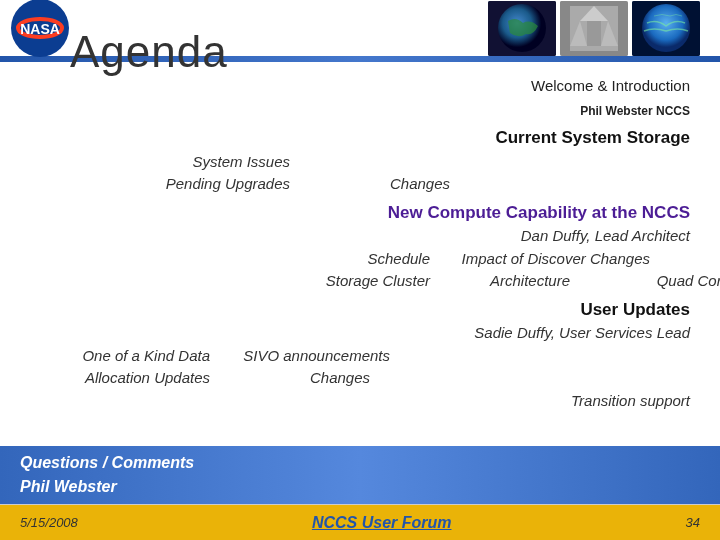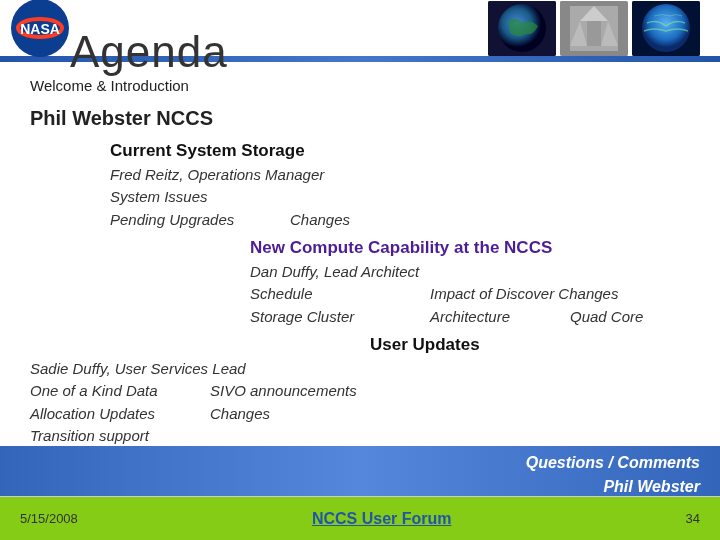--- a/index.html
+++ b/index.html
@@ -53,34 +53,35 @@
     .divider-bar {
       height: 6px;
       background: linear-gradient(to right, #2255aa, #4477cc, #2255aa);
       margin: 0;
     }
 
     
     .main-content {
       padding: 12px 30px 0 30px;
       background: #ffffff;
+      text-align: right;
     }
 
     
     .agenda-section {
       margin-bottom: 4px;
     }
 
     .level-0 {
       font-size: 15px;
       color: #222;
       line-height: 1.6;
     }
     .level-0-bold {
-      font-size: 20px;
+      font-size: 12px;
       color: #222;
       font-weight: bold;
       line-height: 1.6;
     }
     .level-1-header {
       font-size: 17px;
       color: #111;
       font-weight: bold;
       line-height: 1.5;
       margin-left: 80px;
@@ -130,43 +131,44 @@
     }
 
     
     .footer-bar {
       position: absolute;
       bottom: 36px;
       left: 0;
       right: 0;
       background: linear-gradient(to right, #3366bb, #5588dd, #3366bb);
       padding: 5px 20px;
-      text-align: right;
+      text-align: left;
     }
     .footer-bar .footer-text {
       font-size: 16px;
       font-weight: bold;
       font-style: italic;
       color: #fff;
       line-height: 1.5;
     }
 
     
     .bottom-bar {
       position: absolute;
       bottom: 0;
       left: 0;
       right: 0;
-      height: 44px;
-      background: #84cc16;
+      height: 36px;
+      background: #eab308;
       border-top: 1px solid #cccccc;
       display: flex;
       align-items: center;
       padding: 0 20px;
       justify-content: space-between;
+      font-style: italic;
     }
     .bottom-date {
       font-size: 13px;
       color: #333;
     }
     .bottom-center {
       font-size: 16px;
       color: #2255aa;
       font-weight: bold;
       text-decoration: underline;
@@ -244,21 +246,20 @@
 <div class="divider-bar"></div>
 
 <div class="main-content">
 
   <div class="agenda-section level-0">Welcome &amp; Introduction</div>
 
   <div class="agenda-section level-0-bold">Phil Webster  NCCS</div>
 
   <div class="agenda-section">
     <div class="level-1-header">Current System Storage</div>
-    <div class="level-1">Fred Reitz, Operations Manager</div>
     <div class="level-1 level-1-italic-row">
       <span class="col1">System Issues</span>
     </div>
     <div class="level-1 level-1-italic-row">
       <span class="col1">Pending Upgrades</span>
       <span class="col2">Changes</span>
     </div>
   </div>
 
   <div class="agenda-section">

